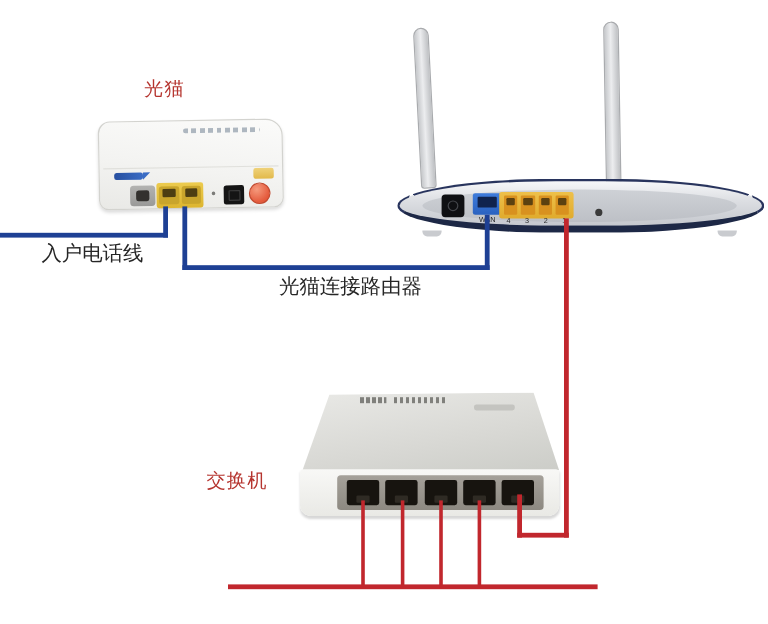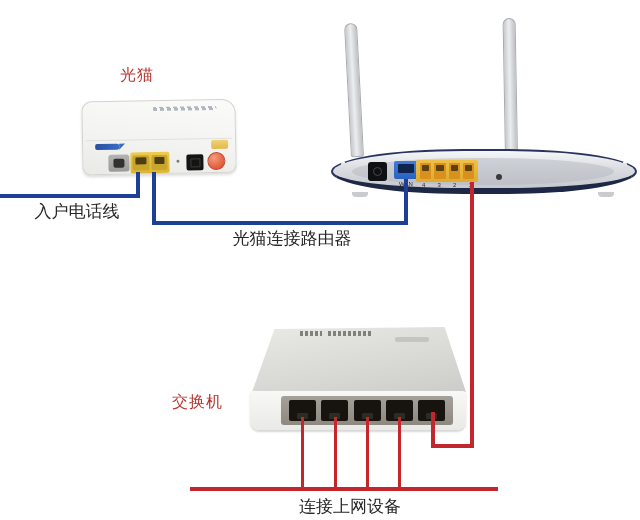--- a/index.html
+++ b/index.html
@@ -175,15 +175,14 @@
     <div class="sw-port"></div>
     <div class="sw-port"></div>
     <div class="sw-port"></div>
   </div>
 
   <div class="label-red" style="left:120px;top:64px;width:80px;">光猫</div>
   <div class="label-red" style="left:172px;top:391px;width:80px;">交换机</div>
 
   <div class="annotation" style="left:17px;top:202px;width:96px;margin-left:12px;">入户电话线</div>
   <div class="annotation" style="left:231px;top:229px;width:122px;">光猫连接路由器</div>
-  <div class="annotation" style="left:297px;top:497px;width:106px;">连接上网设备</div>
 
 </div>
 
 </body></html>

